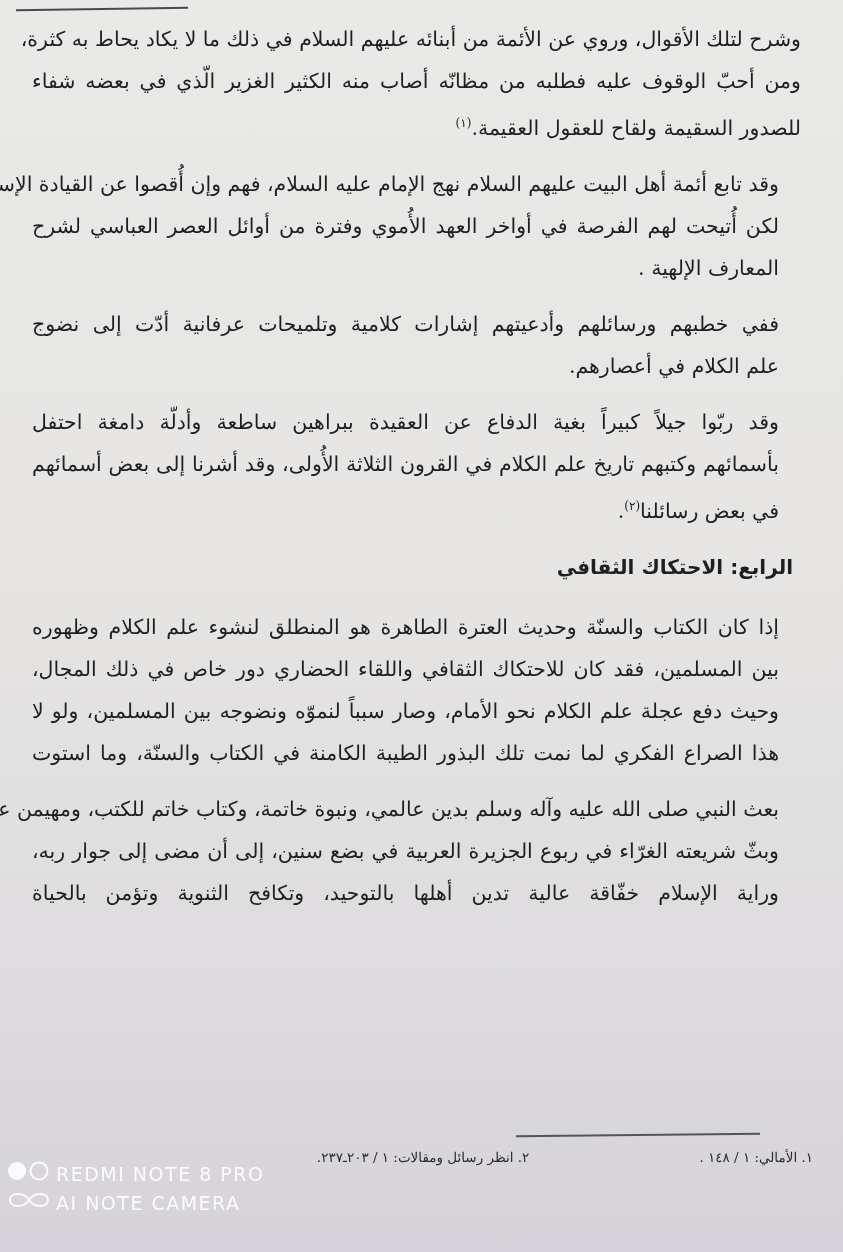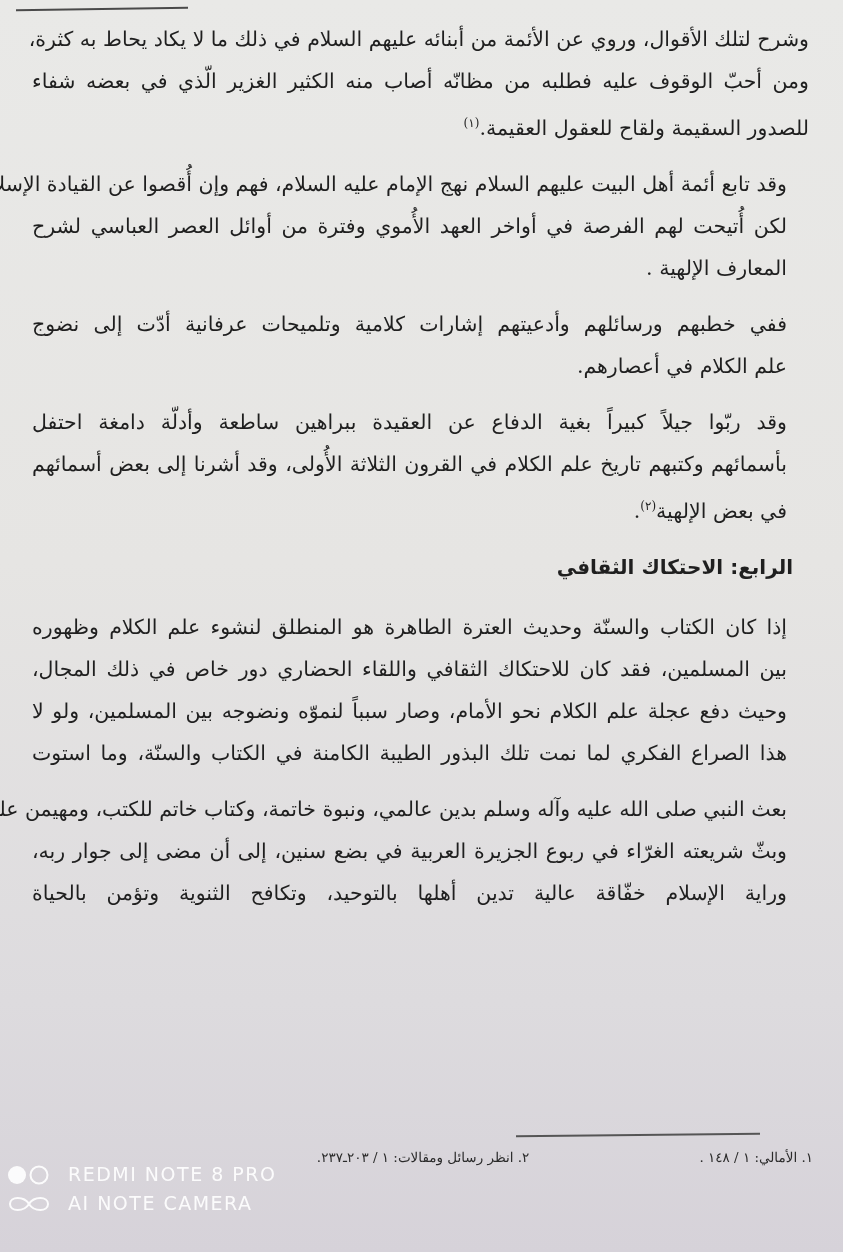--- a/index.html
+++ b/index.html
@@ -12,21 +12,21 @@
   .page { position: absolute; inset: 0; }
   .top-rule {
     position: absolute; left: 16px; top: 8px; width: 172px; height: 2px;
     background: #4a4a4a; transform: rotate(-0.8deg);
   }
   .body-text {
     position: absolute; left: 32px; right: 30px; top: 18px;
     direction: rtl; text-align: justify;
     font-size: 20.5px; line-height: 42px;
   }
-  .para { margin: 0 4px 14px 0; text-indent: 22px; }
+  .para { margin: 0 12px 14px 0; text-indent: 22px; }
   .para.first { text-indent: 0; }
   .line { display: block; text-align: justify; text-align-last: justify; white-space: nowrap; }
   .line.last { text-align-last: right; }
   sup.fn { font-size: 12px; vertical-align: 8px; }
   .heading {
     font-family: "DejaVu Sans", "Liberation Sans", sans-serif;
     font-weight: bold; font-size: 20px; margin: 6px 0 18px 0; padding-right: 20px;
   }
   .foot-rule {
     position: absolute; left: 516px; top: 1134px; width: 244px; height: 1.5px;
@@ -36,21 +36,21 @@
     position: absolute; top: 1149px; left: 140px; right: 30px;
     direction: rtl; font-size: 13.5px; color: #2b2b2b;
     display: flex; gap: 170px;
   }
   .watermark {
     position: absolute; left: 6px; top: 1160px;
     font-family: "DejaVu Sans", "Liberation Sans", sans-serif;
     color: #ffffff; font-size: 19px; letter-spacing: 1.5px; line-height: 29px;
     opacity: 0.92;
   }
-  .wm-row { display: flex; align-items: center; gap: 16px; }
+  .wm-row { display: flex; align-items: flex-start; gap: 4px; }
   .wm-icon { width: 46px; height: 22px; display: inline-block; }
 </style>
 </head>
 <body>
 
 <div class="page">
   <div class="top-rule"></div>
 
   <div class="body-text">
 
@@ -67,21 +67,21 @@
     </p>
 
     <p class="para">
       <span class="line">ففي خطبهم ورسائلهم وأدعيتهم إشارات كلامية وتلميحات عرفانية أدّت إلى نضوج</span>
       <span class="line last">علم الكلام في أعصارهم.</span>
     </p>
 
     <p class="para">
       <span class="line">وقد ربّوا جيلاً كبيراً بغية الدفاع عن العقيدة ببراهين ساطعة وأدلّة دامغة احتفل</span>
       <span class="line">بأسمائهم وكتبهم تاريخ علم الكلام في القرون الثلاثة الأُولى، وقد أشرنا إلى بعض أسمائهم</span>
-      <span class="line last"><span>في بعض الإلهية</span><sup class="fn">(٢)</sup><span>.</span></span>
+      <span class="line last"><span>في بعض رسائلنا</span><sup class="fn">(٢)</sup><span>.</span></span>
     </p>
 
     <div class="heading">الرابع: الاحتكاك الثقافي</div>
 
     <p class="para">
       <span class="line">إذا كان الكتاب والسنّة وحديث العترة الطاهرة هو المنطلق لنشوء علم الكلام وظهوره</span>
       <span class="line">بين المسلمين، فقد كان للاحتكاك الثقافي واللقاء الحضاري دور خاص في ذلك المجال،</span>
       <span class="line">وحيث دفع عجلة علم الكلام نحو الأمام، وصار سبباً لنموّه ونضوجه بين المسلمين، ولو لا</span>
       <span class="line">هذا الصراع الفكري لما نمت تلك البذور الطيبة الكامنة في الكتاب والسنّة، وما استوت</span>
     </p>

